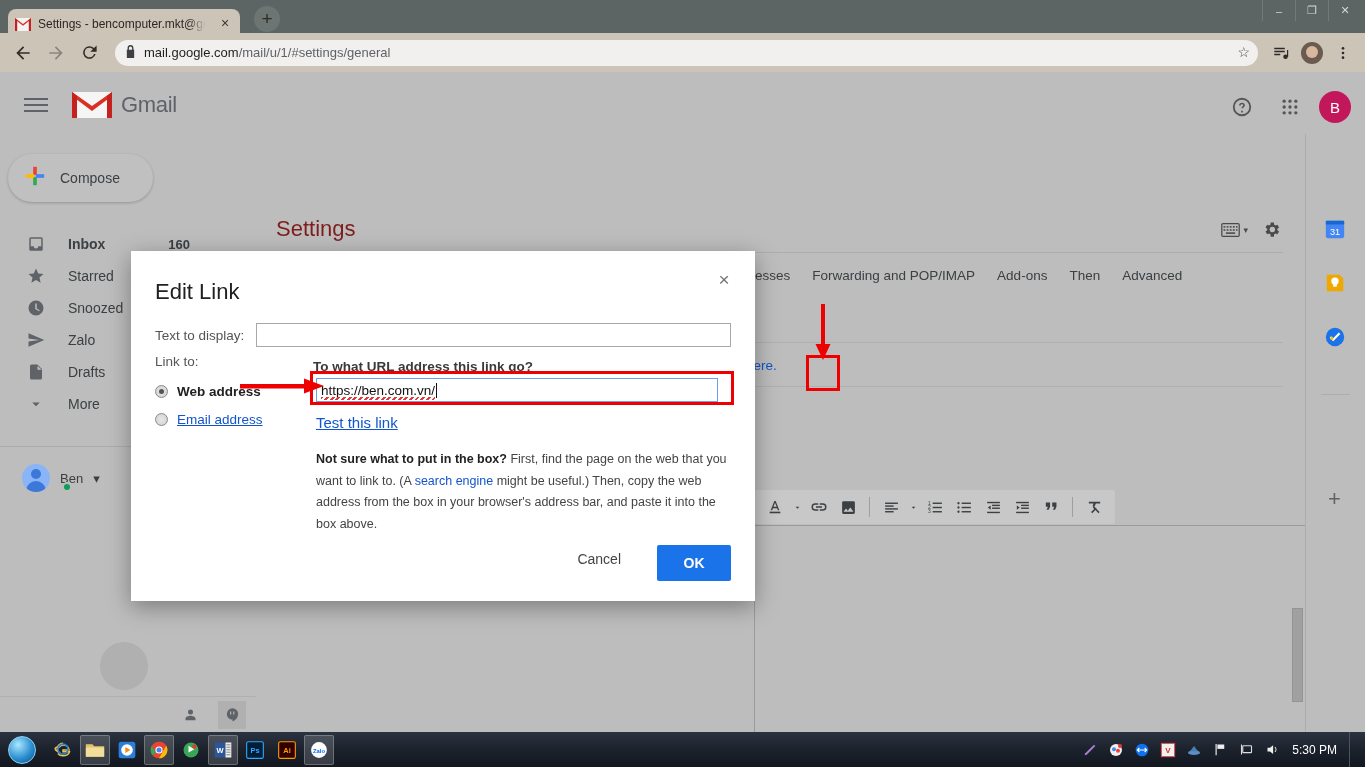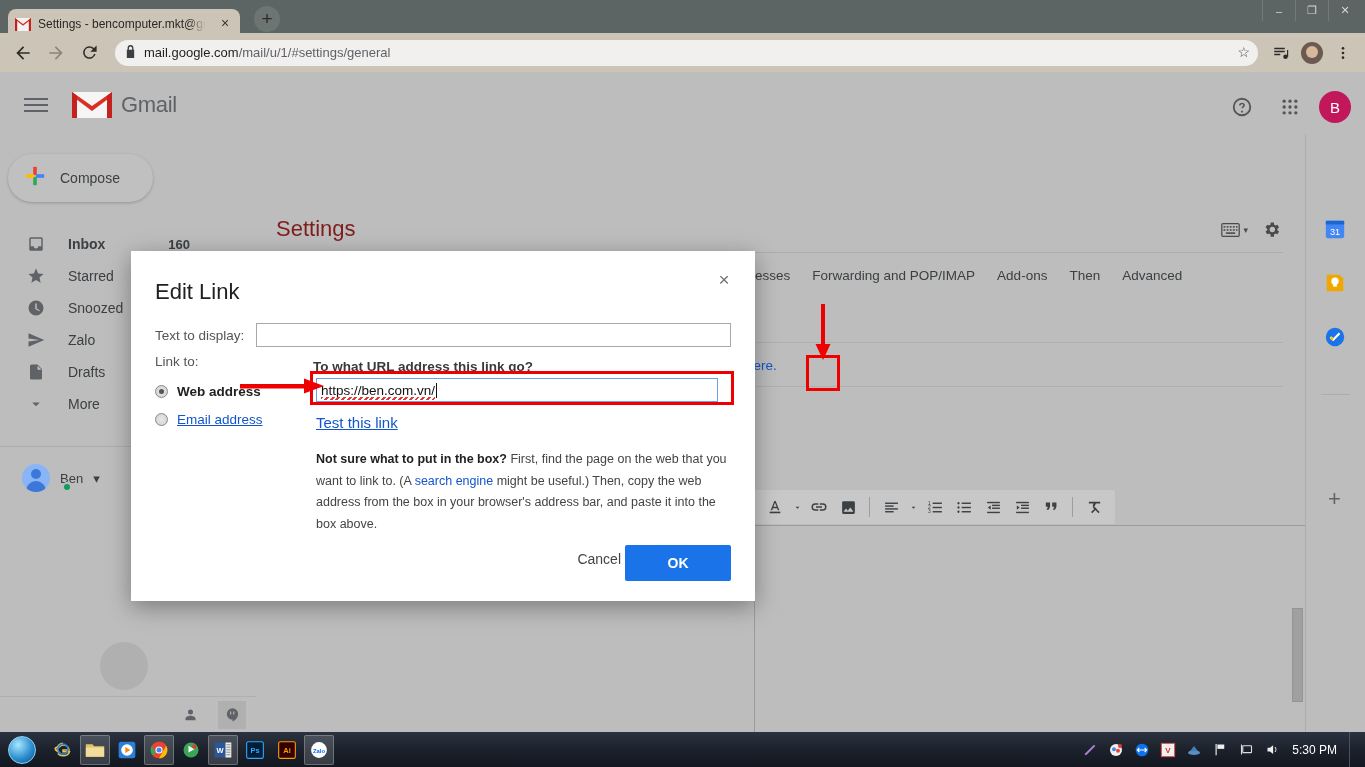--- a/index.html
+++ b/index.html
@@ -204,21 +204,21 @@
   .urlinput .txt::after {
     content: ""; position: absolute; left: 0; right: 0; bottom: -2px; height: 3px;
     background: repeating-linear-gradient(135deg,#e53935 0 2px, transparent 2px 4px);
   }
   .caret { display: inline-block; width: 1px; height: 15px; background: #111; margin-left: 1px; }
   .testlink { position: absolute; left: 185px; top: 163px; font-size: 15px; color: #15c; text-decoration: underline; cursor: pointer; }
   .helptext { position: absolute; left: 185px; top: 198px; width: 412px; font-size: 12.5px; color: #444; line-height: 1.72; }
   .helptext b { color: #222; text-align: right; }
   .helptext a { color: #15c; }
   .dlg-cancel { position: absolute; right: 124px; bottom: 26px; font-size: 14px; color: #444; cursor: pointer; padding: 8px 10px; }
-  .dlg-ok { position: absolute; right: 24px; bottom: 20px; width: 106px; height: 36px; background: #1a73e8;
+  .dlg-ok { position: absolute; right: 24px; bottom: 20px; width: 74px; height: 36px; background: #1a73e8;
             color: #fff; font-size: 14px; font-weight: bold; display: flex; align-items: center;
             justify-content: center; cursor: pointer; border-radius: 2px; }
 
   
   .ann { position: absolute; z-index: 60; pointer-events: none; }
   .ann-box-url { left: 310px; top: 371px; width: 424px; height: 34px; border: 3px solid #ee0000; }
   .ann-box-link { left: 806px; top: 355px; width: 34px; height: 36px; border: 3px solid #ee0000; }
   .ann-arrow-down { left: 815px; top: 304px; width: 16px; height: 56px; }
   .ann-arrow-right { left: 240px; top: 378px; width: 84px; height: 16px; }
 

